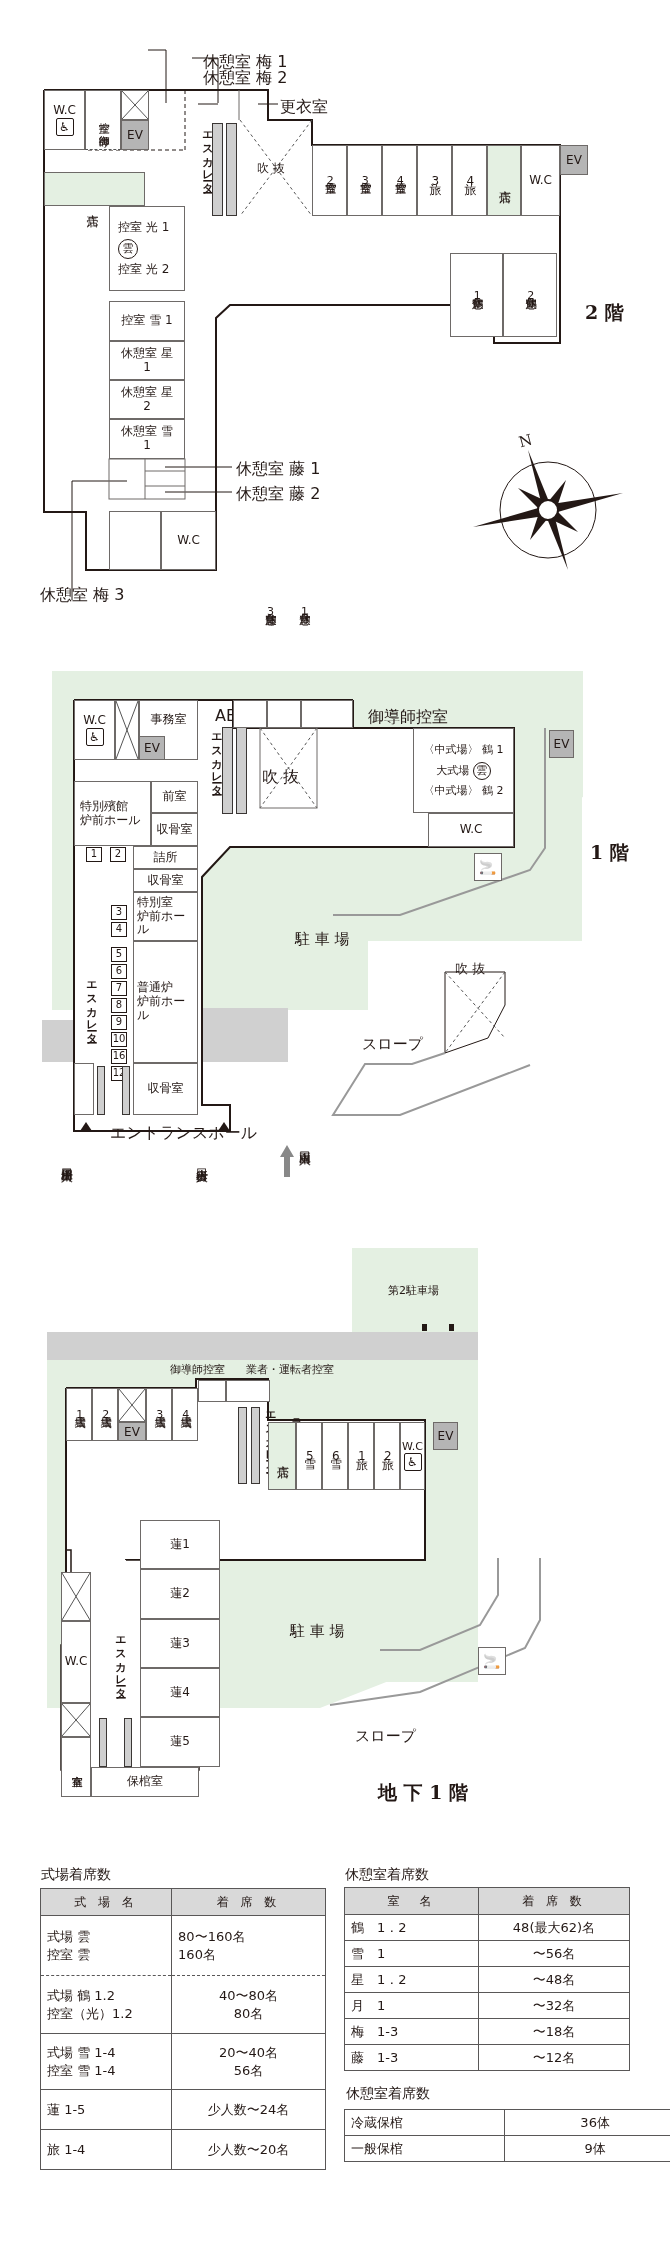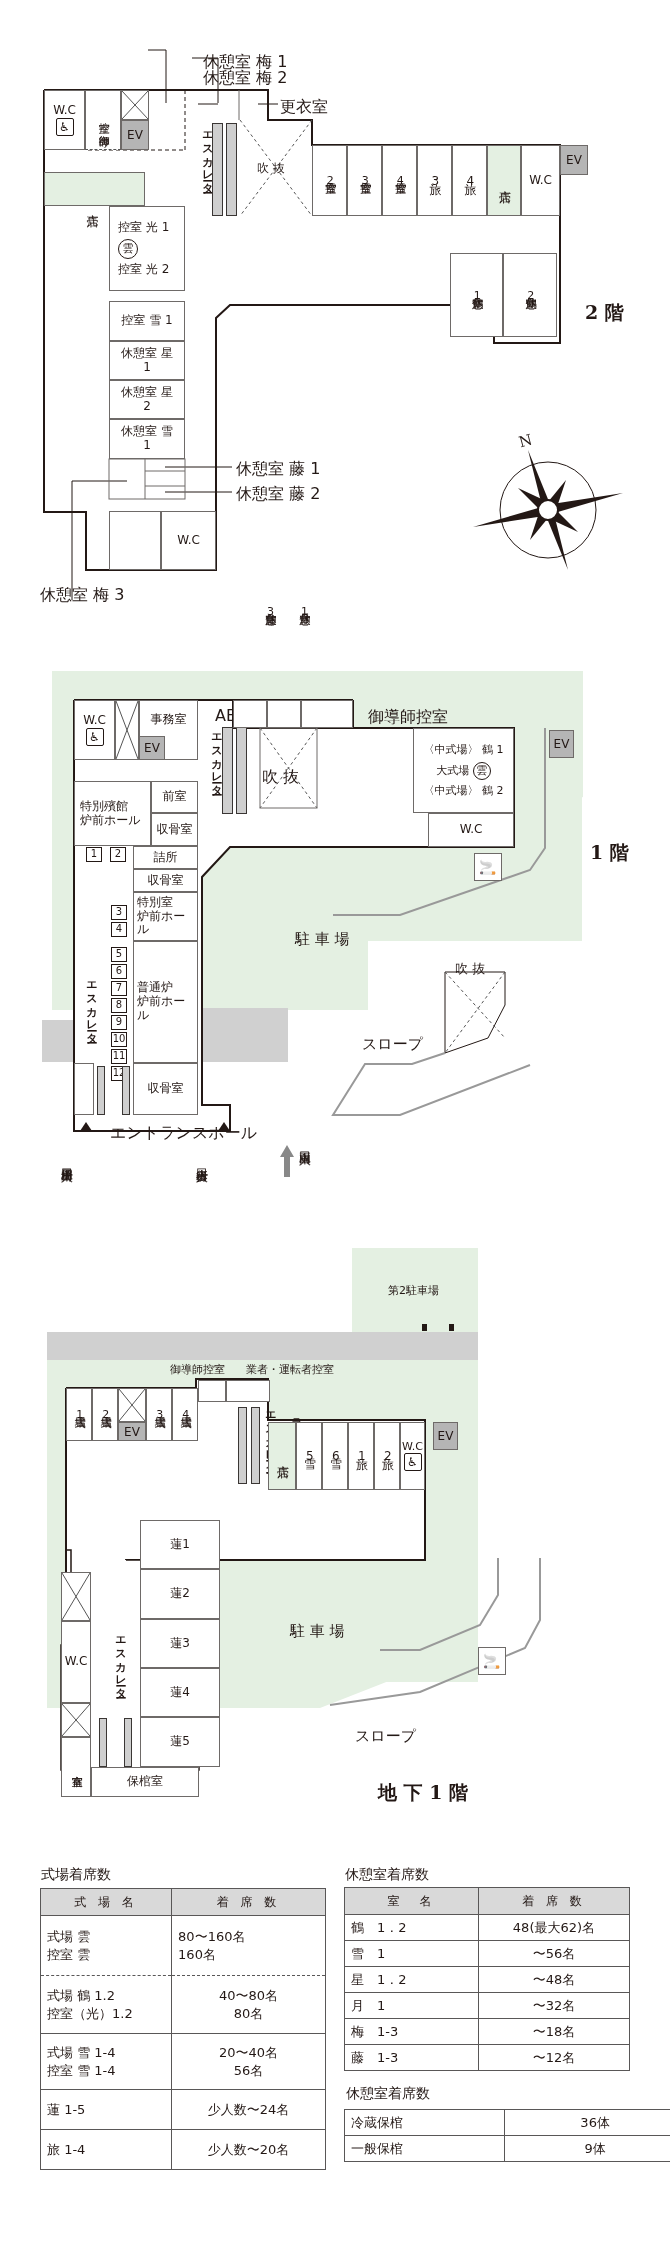--- a/index.html
+++ b/index.html
@@ -184,21 +184,21 @@
     <span class="num">3</span>
     <span class="num">4</span>
   </div>
   <div class="abs" style="left:111px;top:946px;display:flex;flex-direction:column">
     <span class="num">5</span>
     <span class="num">6</span>
     <span class="num">7</span>
     <span class="num">8</span>
     <span class="num">9</span>
     <span class="num">10</span>
-    <span class="num">11</span>
+    <span class="num">16</span>
     <span class="num">12</span>
   </div>
   <div class="t v" style="left:83px;top:975px;font-size:11px;font-weight:bold">エスカレーター</div>
   <div class="room" style="left:74px;top:1063px;width:20px;height:52px"></div>
   <div class="esc" style="left:97px;top:1066px;width:8px;height:49px"></div>
   <div class="esc" style="left:122px;top:1066px;width:8px;height:49px"></div>
   <div class="t" style="left:110px;top:1123px">エントランスホール</div>
 
   <div class="room" style="left:413px;top:728px;width:101px;height:85px;flex-direction:column;gap:5px;font-size:11px">
     <span>〈中式場〉 鶴 1</span>

